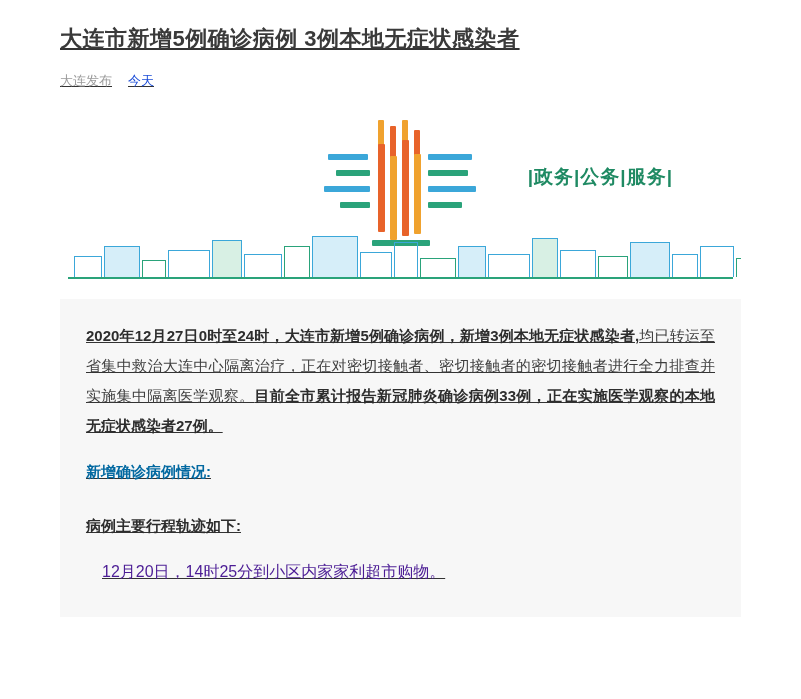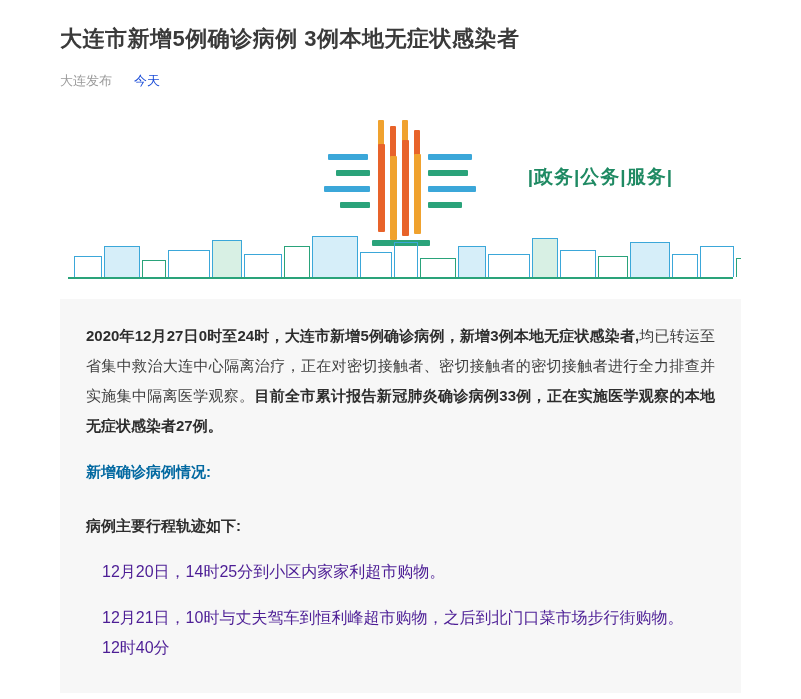--- a/index.html
+++ b/index.html
@@ -14,36 +14,37 @@
     font-family: "Liberation Sans", sans-serif;
     color: #333333;
   }
   .page {
     position: relative;
     width: 801px;
     height: 699px;
     background: #ffffff;
     box-sizing: border-box;
     padding: 0 60px;
+    text-decoration: underline;
   }
   .article-title {
     padding-top: 22px;
     font-size: 22px;
     line-height: 34px;
     font-weight: bold;
     color: #3a3a3a;
     letter-spacing: 0.5px;
   }
   .meta-row {
     margin-top: 16px;
     font-size: 13px;
     color: #9b9b9b;
     display: flex;
     align-items: flex-end;
-    gap: 22px;
+    gap: 16px;
   }
   .meta-source { color: #9b9b9b; }
   .meta-date { color: #1d4ed8; }
 
   
   .banner {
     position: relative;
     margin-top: 22px;
     height: 175px;
     background: #ffffff;
@@ -212,17 +213,16 @@
   <div class="content">
 
     <p class="para">
       <b>2020年12月27日0时至24时，大连市新增5例确诊病例，新增3例本地无症状感染者,</b><span>均已转运至省集中救治大连中心隔离治疗，正在对密切接触者、密切接触者的密切接触者进行全力排查并实施集中隔离医学观察。</span><b>目前全市累计报告新冠肺炎确诊病例33例，正在实施医学观察的本地无症状感染者27例。</b>
     </p>
 
     <div class="section-head">新增确诊病例情况:</div>
 
     <div class="section-head dark">病例主要行程轨迹如下:</div>
     <p class="track-line">12月20日，14时25分到小区内家家利超市购物。</p>
-    <p class="track-line">12月21日，10时与丈夫驾车到恒利峰超市购物，之后到北门口菜市场步行街购物。12时40分</p>
 
   </div>
 
 </div>
 
 </body></html>

